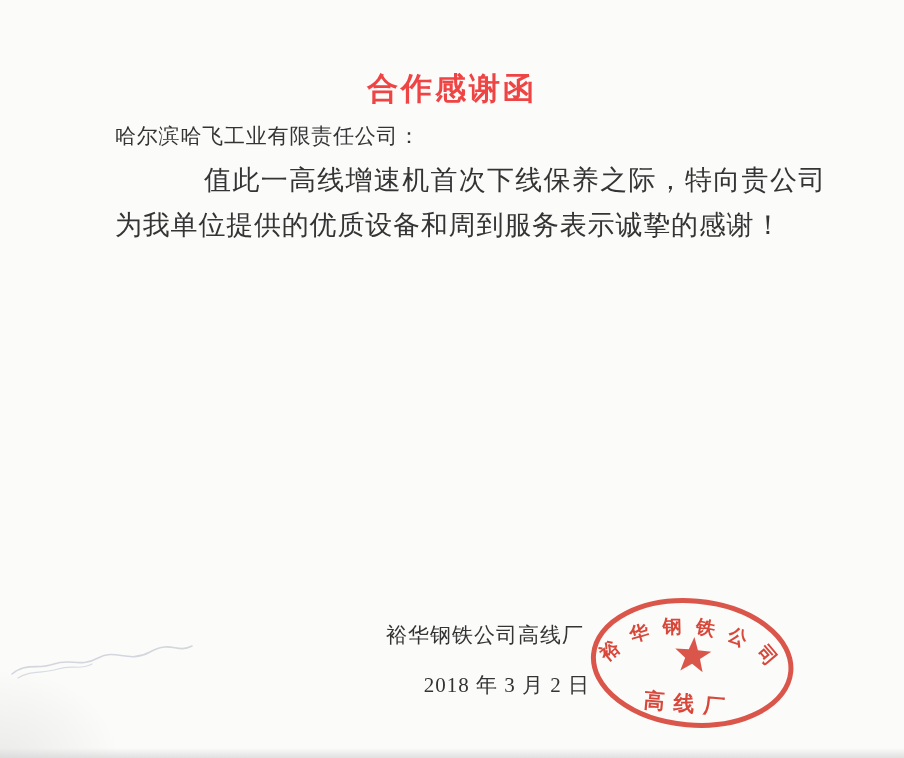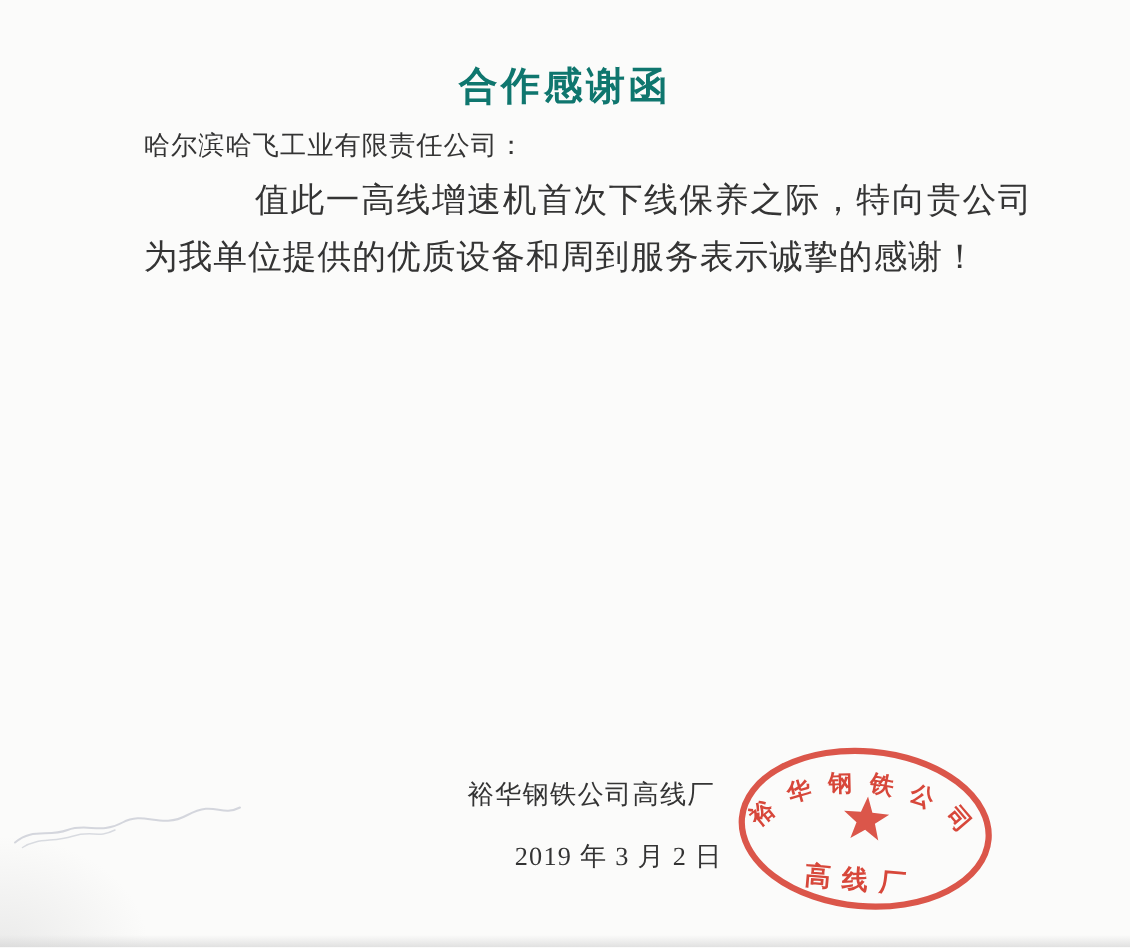--- a/index.html
+++ b/index.html
@@ -17,27 +17,27 @@
     background:linear-gradient(to bottom, rgba(230,230,230,0), rgba(215,215,215,.75));
     pointer-events:none;
   }
   .corner-shade{
     position:absolute;left:0;bottom:0;width:120px;height:90px;
     background:radial-gradient(ellipse at 0% 100%, rgba(205,205,205,.35), rgba(205,205,205,0) 70%);
     pointer-events:none;
   }
   .letter-title{
     margin:0;
-    padding-top:50px;
+    padding-top:70px;
     text-align:center;
     font-size:31px;
     line-height:38px;
     font-weight:700;
     letter-spacing:3px;
-    color:#0f766e;
+    color:#ef4444;
   }
   .letter-body{
     margin:12px 78px 0 115px;
   }
   .salutation{
     font-size:21px;
     line-height:32px;
     letter-spacing:.8px;
     margin:8px 0 6px 0;
   }
@@ -46,21 +46,21 @@
     font-size:27px;
     line-height:45px;
     letter-spacing:.8px;
     text-align:justify;
     text-justify:inter-ideograph;
     text-indent:2.7em;
   }
   .para.first-para{ text-indent:3.3em; }
   .closing-block{
     position:absolute;
-    left:0; top:620px;
+    left:12px; top:620px;
     width:716px;
     text-align:right;
   }
   .signature-line{
     font-size:21px;
     letter-spacing:1px;
     line-height:30px;
     margin:0 144px 0 0;
   }
   .date-line{
@@ -96,21 +96,21 @@
   <div class="letter-body">
     <p class="salutation">哈尔滨哈飞工业有限责任公司：</p>
 
     <p class="para first-para">值此一高线增速机首次下线保养之际，特向贵公司为我单位提供的优质设备和周到服务表示诚挚的感谢！</p>
 
 
   </div>
 
   <div class="closing-block">
     <p class="signature-line">裕华钢铁公司高线厂</p>
-    <p class="date-line">2019 年 3 月 2 日</p>
+    <p class="date-line">2018 年 3 月 2 日</p>
   </div>
 
   <svg class="seal" viewBox="0 0 214 144">
     <defs>
       <path id="arcPath" d="M 20 92 A 87 52 0 0 1 194 92" fill="none"></path>
     </defs>
     <ellipse cx="107" cy="70" rx="99" ry="62" fill="none" stroke="#d93a2c" stroke-width="5" stroke-opacity="0.92"></ellipse>
     <text font-size="19" fill="#d93a2c" letter-spacing="13">
       <textPath href="#arcPath" startOffset="50%" text-anchor="middle">裕华钢铁公司</textPath>
     </text>

